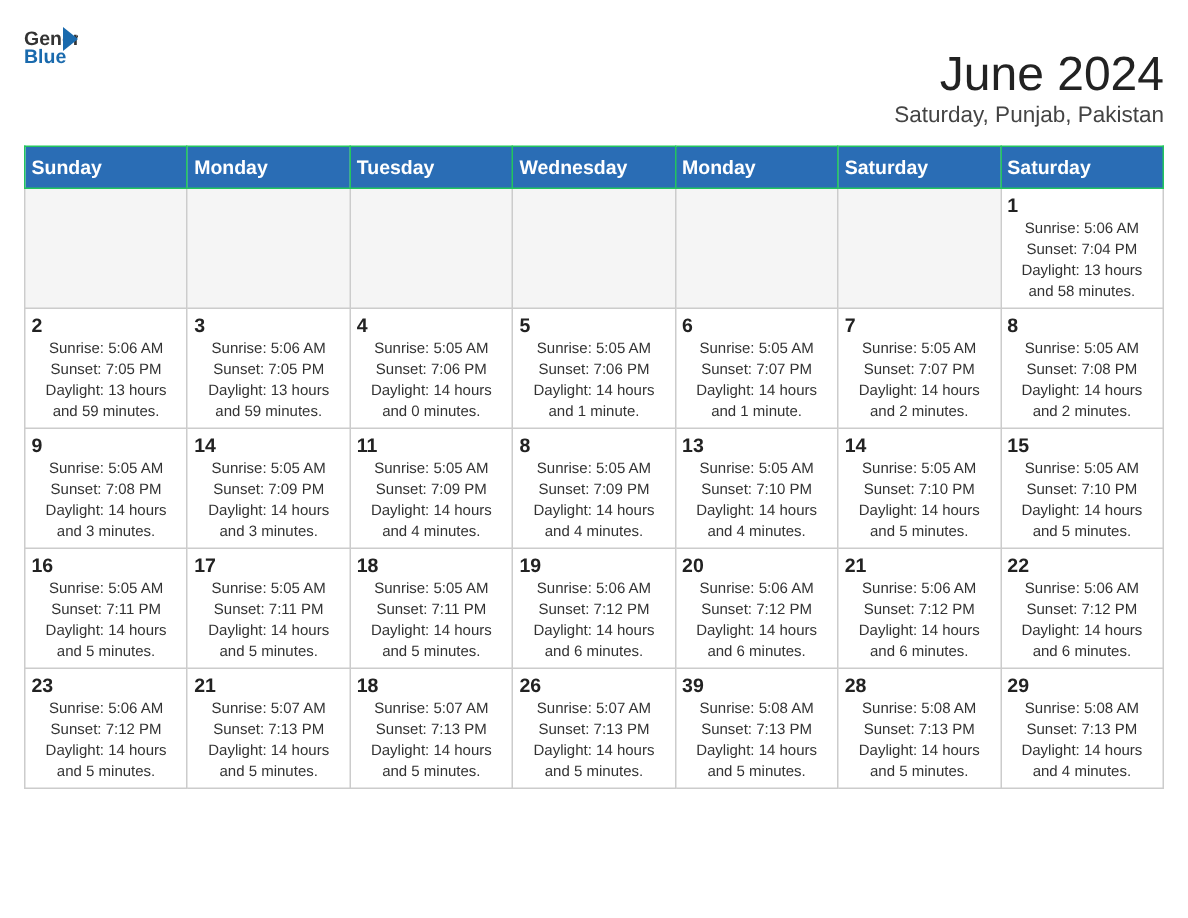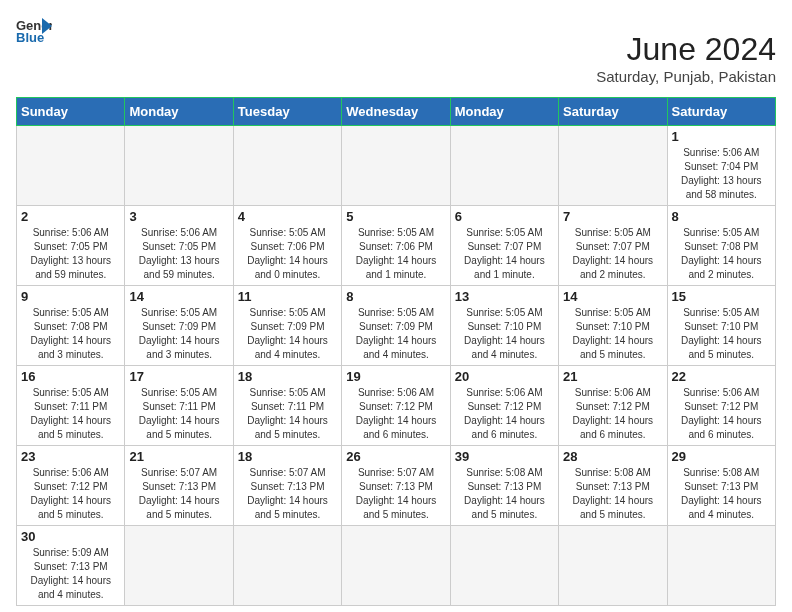--- a/index.html
+++ b/index.html
@@ -321,29 +321,14 @@
 and 5 minutes.</div>
         </td>
         <td>
           <span class="day-num">29</span>
           <div class="day-info" style="white-space: pre-line;">Sunrise: 5:08 AM
 Sunset: 7:13 PM
 Daylight: 14 hours
 and 4 minutes.</div>
         </td>
       </tr>
-      <tr>
-        <td>
-          <span class="day-num">30</span>
-          <div class="day-info" style="white-space: pre-line;">Sunrise: 5:09 AM
-Sunset: 7:13 PM
-Daylight: 14 hours
-and 4 minutes.</div>
-        </td>
-        <td class="empty"></td>
-        <td class="empty"></td>
-        <td class="empty"></td>
-        <td class="empty"></td>
-        <td class="empty"></td>
-        <td class="empty"></td>
-      </tr>
     </tbody>
 </table>
 
 </body></html>

